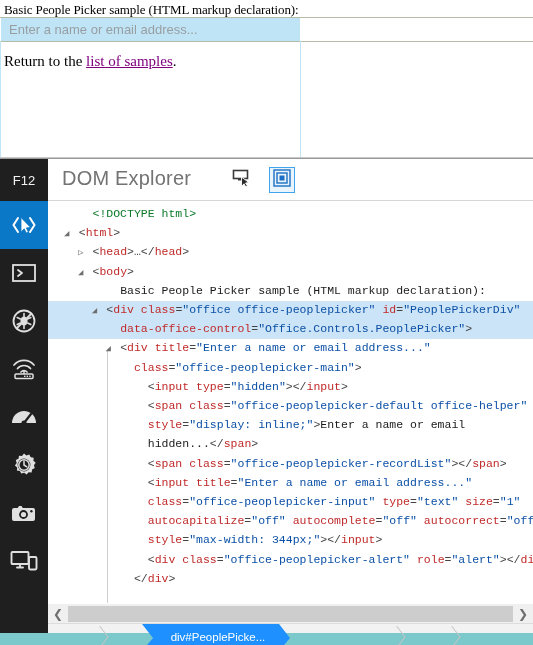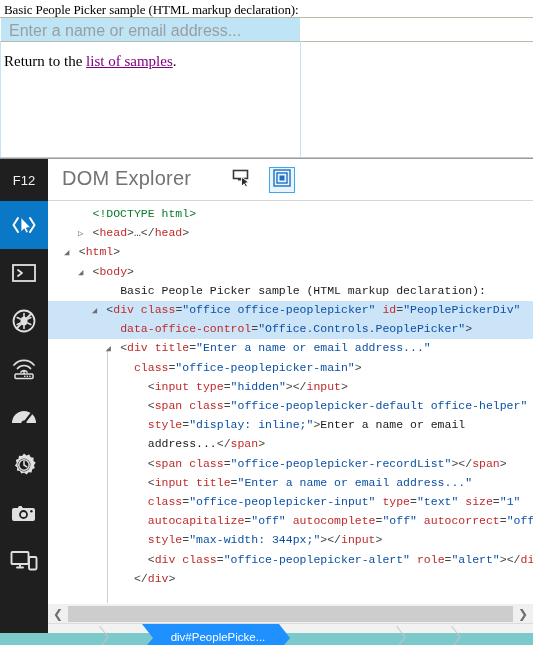--- a/index.html
+++ b/index.html
@@ -28,21 +28,21 @@
     letter-spacing: -0.1px;
   }
   .hl-box {
     position: absolute; left: 1px; top: 18px;
     width: 299px; height: 23px;
     background: #bfe4f5;
     border-top: 1px solid #bfe4f5;
   }
   .hl-placeholder {
     position: absolute; left: 9px; top: 22px;
-    font-size: 16px; color: #999ea2; white-space: nowrap;
+    font-size: 13px; color: #999ea2; white-space: nowrap;
   }
   .rule {
     position: absolute; left: 0; width: 533px; height: 1px;
     background: #b4bba6;
   }
   .rule-top { top: 17px; }
   .rule-bottom { top: 41px; }
   .hl-vline {
     position: absolute; left: 300px; top: 41px;
     width: 1px; height: 116px;
@@ -388,32 +388,32 @@
           <rect x="19" y="8" width="7.5" height="12.5" rx="1.2" fill="#1f1f1f" stroke="#e0e0e0" stroke-width="1.9"></rect>
         </svg>
       </span>
     </div>
   </div>
 
   <div class="dom-pane">
     <div class="guide"></div>
     <div class="dom-rows" id="dom-rows">
         <div class="dom-row"><span>    </span><span class="tw blank"></span><span> </span><span class="doctype">&lt;!DOCTYPE html&gt;</span></div>
+        <div class="dom-row"><span>  </span><span class="tw open"></span><span> </span><span class="punct">&lt;</span><span class="tag">html</span><span class="punct">&gt;</span></div>
         <div class="dom-row"><span>    </span><span class="tw closed"></span><span> </span><span class="punct">&lt;</span><span class="tag">head</span><span class="punct">&gt;…&lt;/</span><span class="tag">head</span><span class="punct">&gt;</span></div>
-        <div class="dom-row"><span>  </span><span class="tw open"></span><span> </span><span class="punct">&lt;</span><span class="tag">html</span><span class="punct">&gt;</span></div>
         <div class="dom-row"><span>    </span><span class="tw open"></span><span> </span><span class="punct">&lt;</span><span class="tag">body</span><span class="punct">&gt;</span></div>
         <div class="dom-row"><span>        </span><span class="tw blank"></span><span> </span><span class="text-node">Basic People Picker sample (HTML markup declaration):</span></div>
         <div class="dom-row sel"><span>      </span><span class="tw open"></span><span> </span><span class="punct">&lt;</span><span class="tag">div</span><span class="punct"> </span><span class="attr">class</span><span class="punct">=</span><span class="val">"office office-peoplepicker"</span><span class="punct"> </span><span class="attr">id</span><span class="punct">=</span><span class="val">"PeoplePickerDiv"</span></div>
         <div class="dom-row sel"><span>        </span><span class="tw blank"></span><span> </span><span class="attr">data-office-control</span><span class="punct">=</span><span class="val">"Office.Controls.PeoplePicker"</span><span class="punct">&gt;</span></div>
         <div class="dom-row"><span>        </span><span class="tw open"></span><span> </span><span class="punct">&lt;</span><span class="tag">div</span><span class="punct"> </span><span class="attr">title</span><span class="punct">=</span><span class="val">"Enter a name or email address..."</span></div>
         <div class="dom-row"><span>          </span><span class="tw blank"></span><span> </span><span class="attr">class</span><span class="punct">=</span><span class="val">"office-peoplepicker-main"</span><span class="punct">&gt;</span></div>
         <div class="dom-row"><span>            </span><span class="tw blank"></span><span> </span><span class="punct">&lt;</span><span class="tag">input</span><span class="punct"> </span><span class="attr">type</span><span class="punct">=</span><span class="val">"hidden"</span><span class="punct">&gt;&lt;/</span><span class="tag">input</span><span class="punct">&gt;</span></div>
         <div class="dom-row"><span>            </span><span class="tw blank"></span><span> </span><span class="punct">&lt;</span><span class="tag">span</span><span class="punct"> </span><span class="attr">class</span><span class="punct">=</span><span class="val">"office-peoplepicker-default office-helper"</span></div>
         <div class="dom-row"><span>            </span><span class="tw blank"></span><span> </span><span class="attr">style</span><span class="punct">=</span><span class="val">"display: inline;"</span><span class="punct">&gt;</span><span class="text-node">Enter a name or email</span></div>
-        <div class="dom-row"><span>            </span><span class="tw blank"></span><span> </span><span class="text-node">address...</span><span class="punct">&lt;/</span><span class="tag">span</span><span class="punct">&gt;</span></div>
+        <div class="dom-row"><span>            </span><span class="tw blank"></span><span> </span><span class="text-node">hidden...</span><span class="punct">&lt;/</span><span class="tag">span</span><span class="punct">&gt;</span></div>
         <div class="dom-row"><span>            </span><span class="tw blank"></span><span> </span><span class="punct">&lt;</span><span class="tag">span</span><span class="punct"> </span><span class="attr">class</span><span class="punct">=</span><span class="val">"office-peoplepicker-recordList"</span><span class="punct">&gt;&lt;/</span><span class="tag">span</span><span class="punct">&gt;</span></div>
         <div class="dom-row"><span>            </span><span class="tw blank"></span><span> </span><span class="punct">&lt;</span><span class="tag">input</span><span class="punct"> </span><span class="attr">title</span><span class="punct">=</span><span class="val">"Enter a name or email address..."</span></div>
         <div class="dom-row"><span>            </span><span class="tw blank"></span><span> </span><span class="attr">class</span><span class="punct">=</span><span class="val">"office-peoplepicker-input"</span><span class="punct"> </span><span class="attr">type</span><span class="punct">=</span><span class="val">"text"</span><span class="punct"> </span><span class="attr">size</span><span class="punct">=</span><span class="val">"1"</span></div>
         <div class="dom-row"><span>            </span><span class="tw blank"></span><span> </span><span class="attr">autocapitalize</span><span class="punct">=</span><span class="val">"off"</span><span class="punct"> </span><span class="attr">autocomplete</span><span class="punct">=</span><span class="val">"off"</span><span class="punct"> </span><span class="attr">autocorrect</span><span class="punct">=</span><span class="val">"off"</span></div>
         <div class="dom-row"><span>            </span><span class="tw blank"></span><span> </span><span class="attr">style</span><span class="punct">=</span><span class="val">"max-width: 344px;"</span><span class="punct">&gt;&lt;/</span><span class="tag">input</span><span class="punct">&gt;</span></div>
         <div class="dom-row"><span>            </span><span class="tw blank"></span><span> </span><span class="punct">&lt;</span><span class="tag">div</span><span class="punct"> </span><span class="attr">class</span><span class="punct">=</span><span class="val">"office-peoplepicker-alert"</span><span class="punct"> </span><span class="attr">role</span><span class="punct">=</span><span class="val">"alert"</span><span class="punct">&gt;&lt;/</span><span class="tag">div</span></div>
         <div class="dom-row"><span>          </span><span class="tw blank"></span><span> </span><span class="punct">&lt;/</span><span class="tag">div</span><span class="punct">&gt;</span></div>
       </div>
   </div>
 

